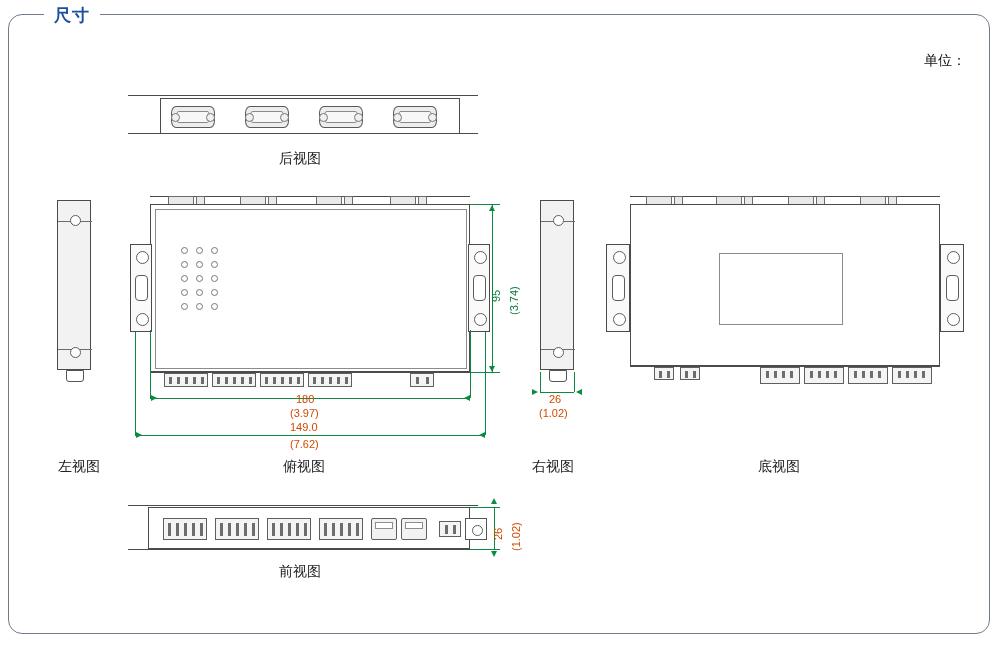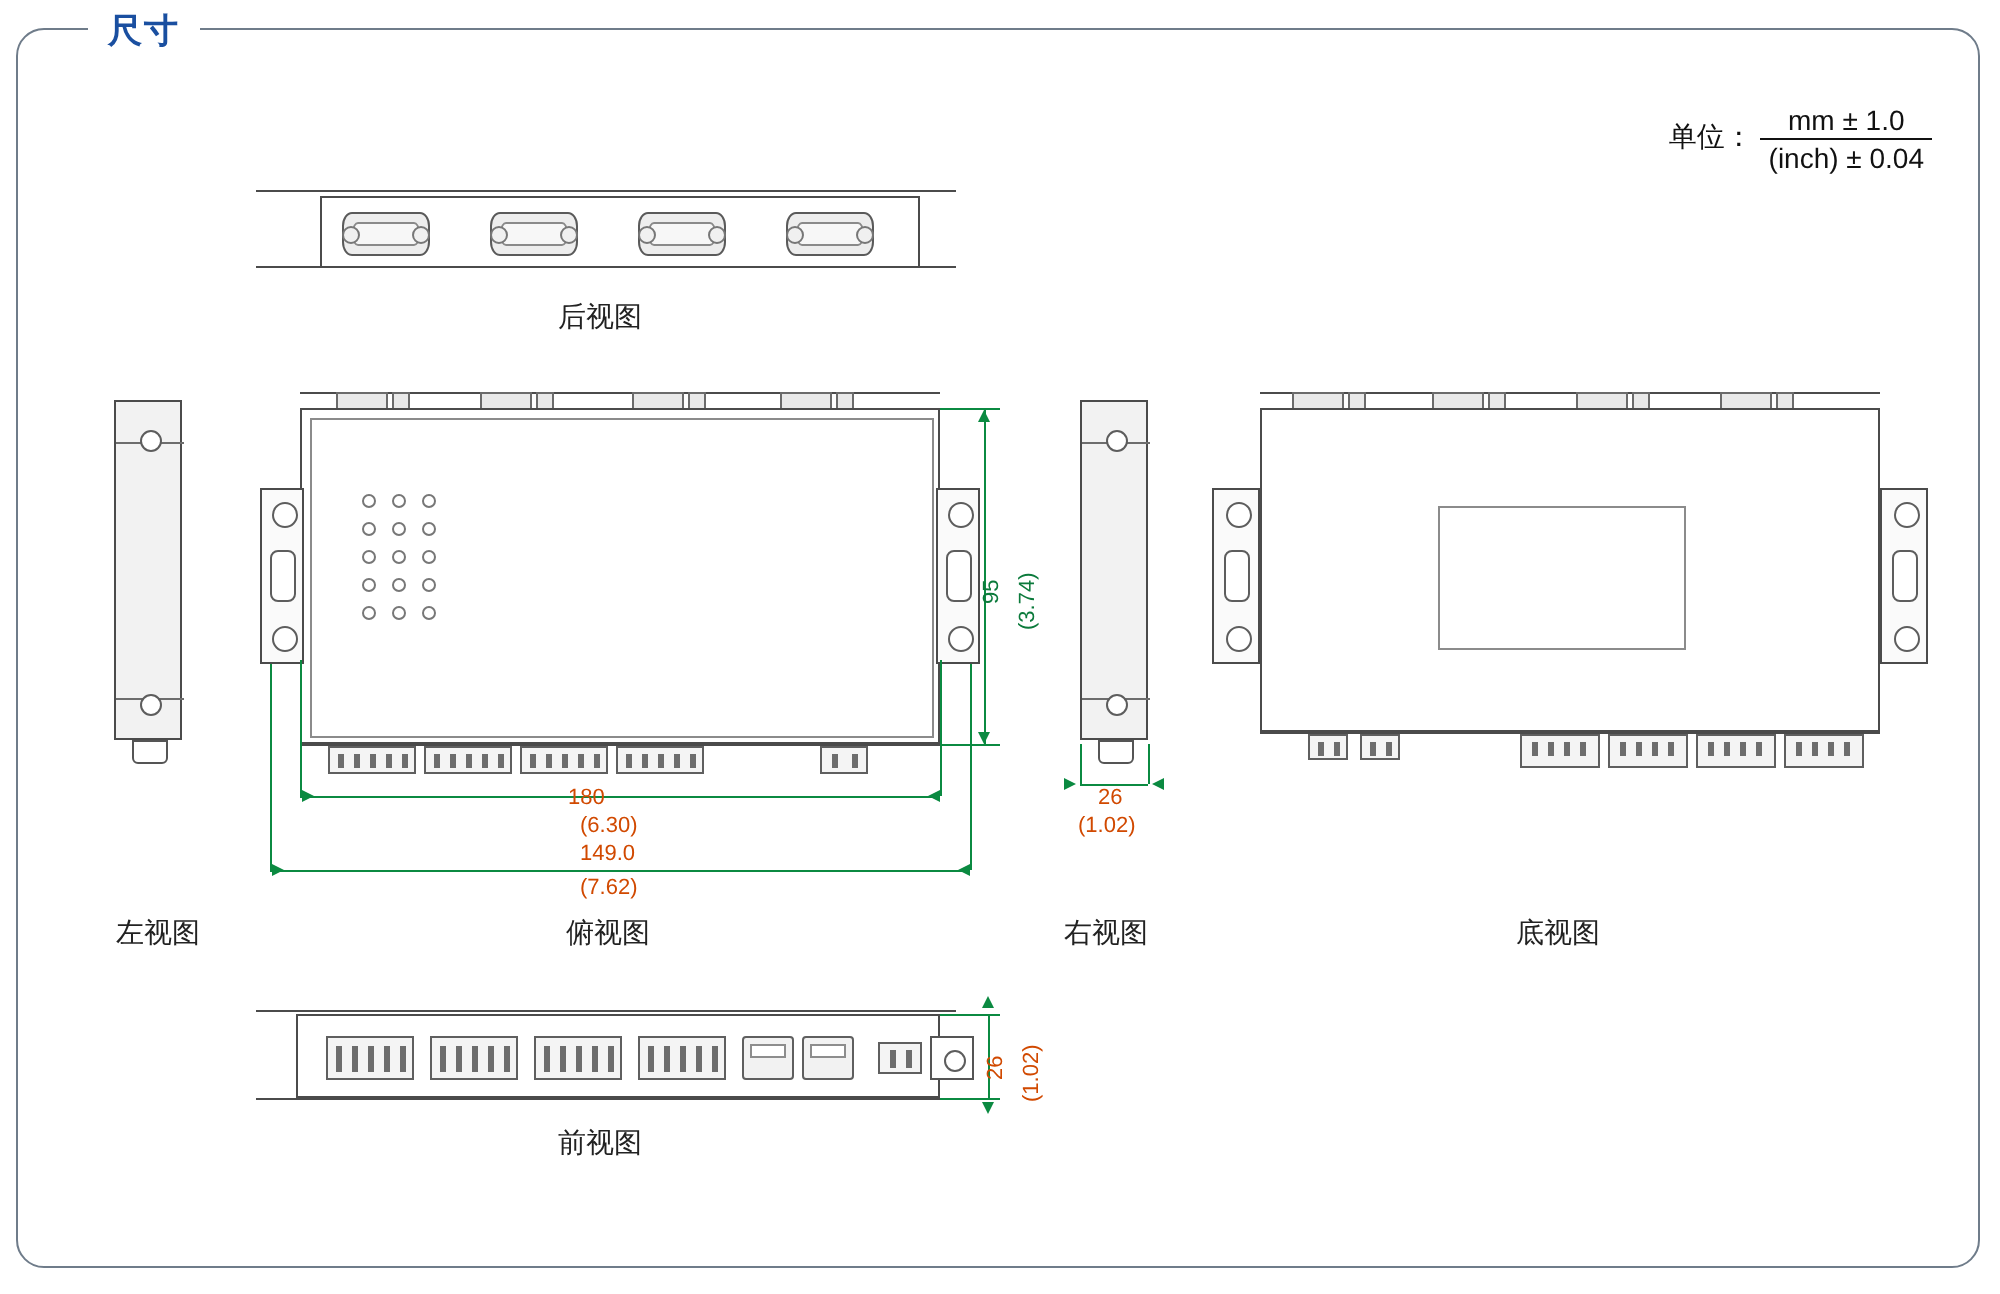--- a/index.html
+++ b/index.html
@@ -60,24 +60,20 @@
   .rj:after{content:"";position:absolute;left:3px;right:3px;top:3px;height:5px;border:1px solid #8d8d8d;background:#fff;}
 </style>
 </head>
 <body>
 
 <div class="frame"></div>
 <div class="frame-title">尺寸</div>
 
 <div class="unitbox">
   <span>单位：</span>
-  <span class="frac">
-    <span class="num" style="display:block">mm ± 1.0</span>
-    <span class="den" style="display:block">(inch) ± 0.04</span>
-  </span>
 </div>
 
 <div>
 
   <div class="dev thin" style="left:128px;top:95px;width:350px;height:4px;border:none;background:#4b4b4b;height:1.2px;"></div>
   <div class="dev outline" style="left:160px;top:98px;width:300px;height:36px;">
     <div class="dsub" style="left:10px;top:7px;width:44px;height:22px;">
       <div class="inner"></div>
       <div class="screw" style="left:-1px;"></div>
       <div class="screw" style="right:-1px;"></div>
@@ -201,22 +197,22 @@
   <div class="arrowU" style="left:489px;top:205px;"></div>
   <div class="arrowD" style="left:489px;top:366px;"></div>
   <div class="dimg rot" style="left:490px;top:302px;">95</div>
   <div class="dimg rot" style="left:508px;top:315px;">(3.74)</div>
 
   <div class="gl h" style="left:150px;top:398px;width:320px;"></div>
   <div class="gl v" style="left:150px;top:330px;height:68px;"></div>
   <div class="gl v" style="left:470px;top:330px;height:68px;"></div>
   <div class="arrowR" style="left:151px;top:395px;"></div>
   <div class="arrowL" style="left:464px;top:395px;"></div>
-  <div class="dim" style="left:284px;top:393px;text-align:center;">180</div>
-  <div class="dim" style="left:290px;top:407px;">(6.30)</div>
+  <div class="dim" style="left:296px;top:393px;text-align:center;">180</div>
+  <div class="dim" style="left:290px;top:407px;">(3.97)</div>
 
   <div class="gl h" style="left:135px;top:435px;width:350px;"></div>
   <div class="gl v" style="left:135px;top:332px;height:103px;"></div>
   <div class="gl v" style="left:485px;top:332px;height:103px;"></div>
   <div class="arrowR" style="left:136px;top:432px;"></div>
   <div class="arrowL" style="left:479px;top:432px;"></div>
   <div class="dim" style="left:290px;top:421px;">149.0</div>
   <div class="dim" style="left:290px;top:438px;">(7.62)</div>
 </div>
 

